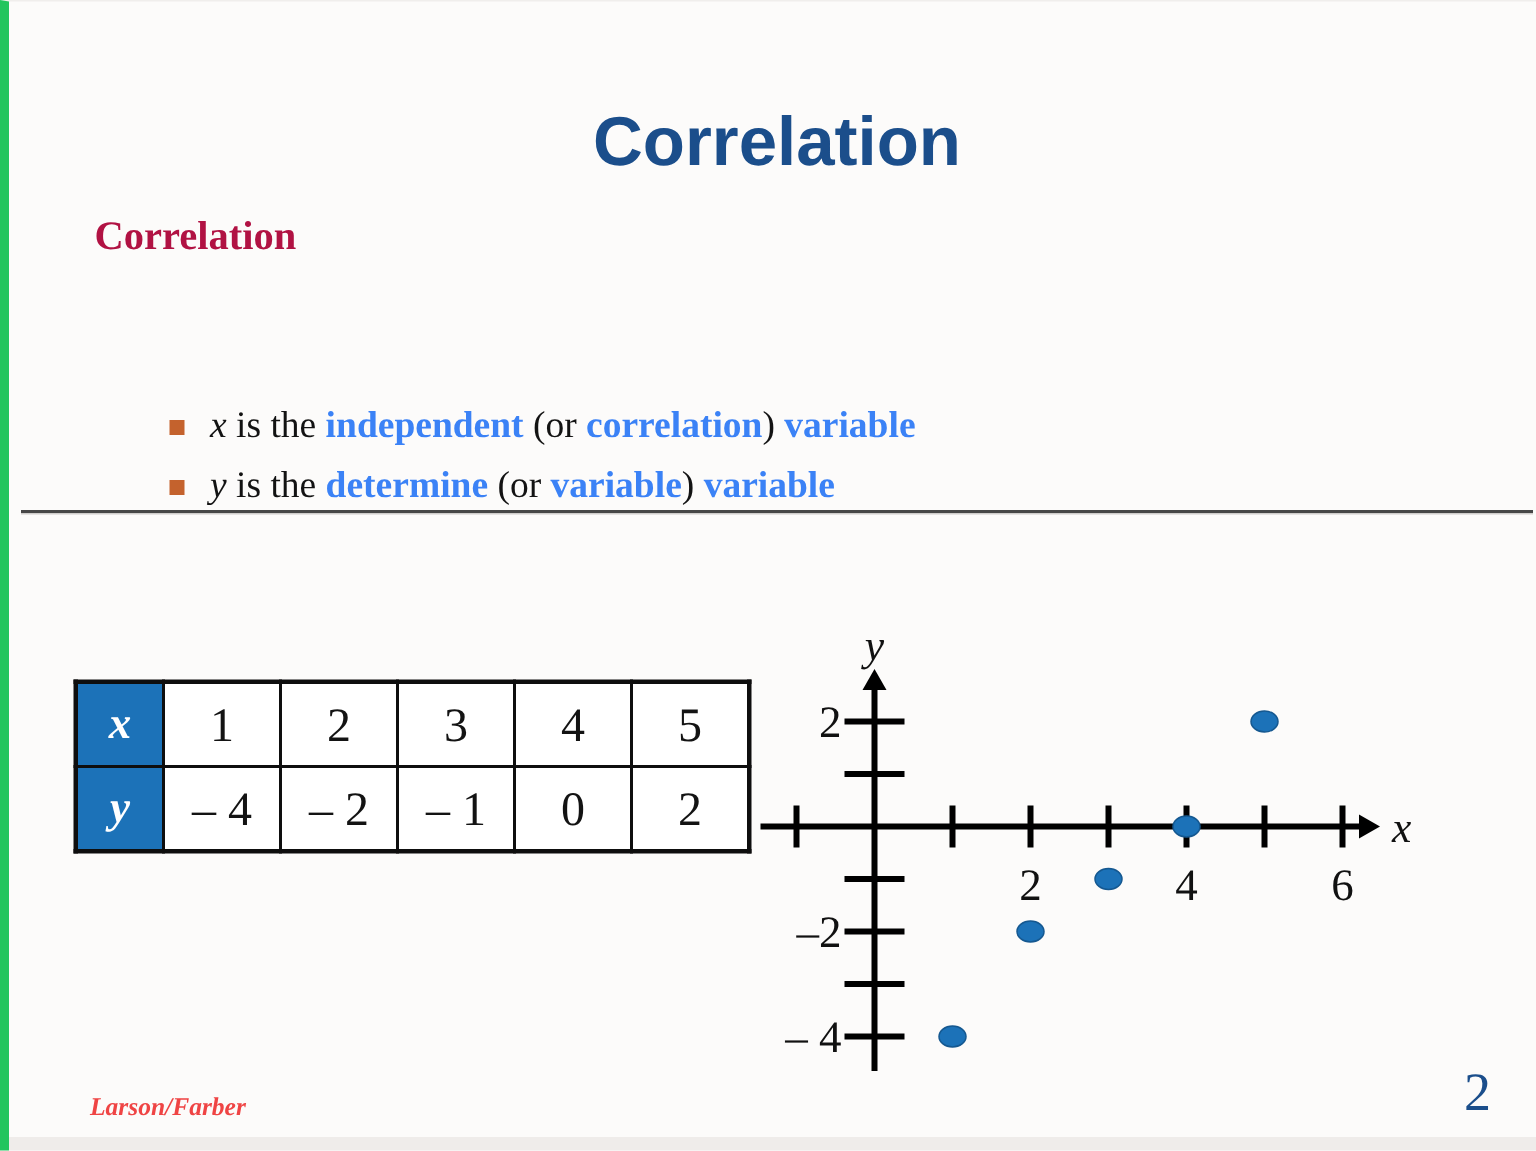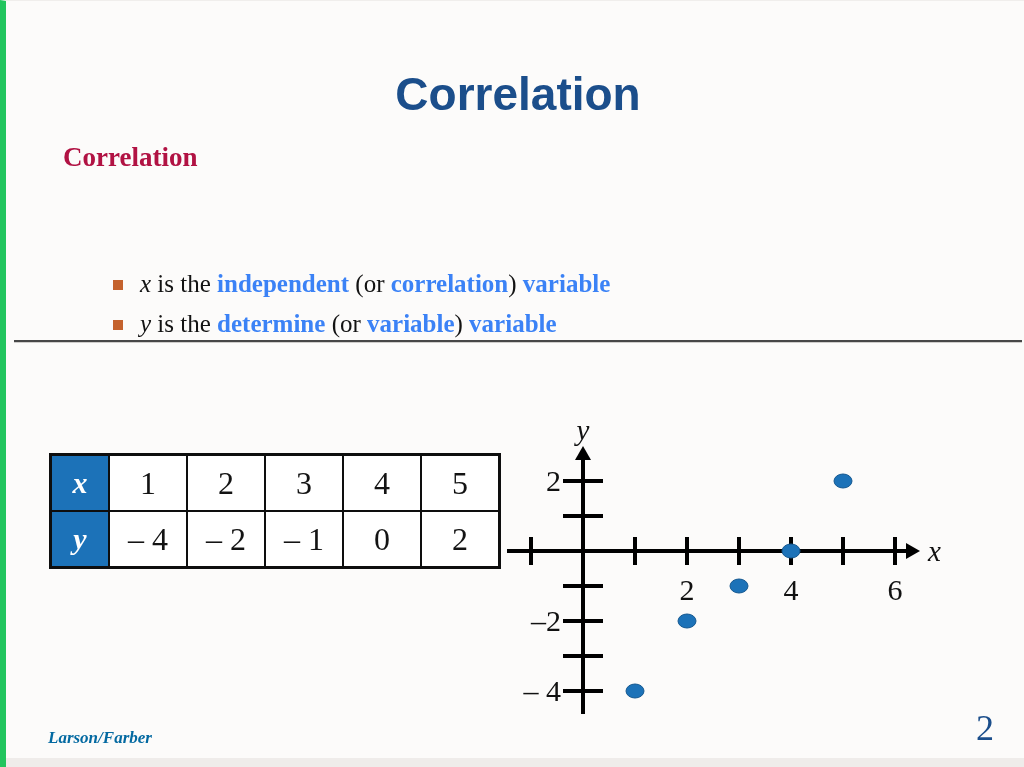--- a/index.html
+++ b/index.html
@@ -21,21 +21,21 @@
   .divider{position:absolute;left:8px;top:339px;width:1008px;height:0;
            border-top:2px solid #474747;border-bottom:1px solid #CFCDCB;}
   .para{position:absolute;left:42px;top:356px;font-size:26px;line-height:37px;color:#131313;}
   table.data{position:absolute;left:43px;top:452px;border-collapse:collapse;border:3px solid #0E0E0E;
              font-size:32px;color:#131313;background:#FFFFFF;}
   table.data th{width:54px;height:52px;background:#1C72B8;color:#FFFFFF;
                 font-style:italic;font-weight:bold;font-size:30px;border:2px solid #0E0E0E;}
   table.data td{width:74px;height:52px;text-align:center;border:2px solid #0E0E0E;}
   .plot{position:absolute;left:498px;top:423px;width:450px;height:300px;}
   .plot svg text{font-family:"Liberation Serif",serif;fill:#111111;}
-  .footer{position:absolute;left:42px;top:727px;font-size:17px;font-style:italic;font-weight:bold;color:#0369a1;}
+  .footer{position:absolute;left:54px;top:727px;font-size:17px;font-style:italic;font-weight:bold;color:#ef4444;}
   .pagenum{position:absolute;left:970px;top:706px;font-size:36px;color:#1B4E8B;}
 </style>
 </head>
 <body>
 
 <div class="slide">
 
   <div class="title">Correlation</div>
 
   <div class="heading">Correlation</div>

